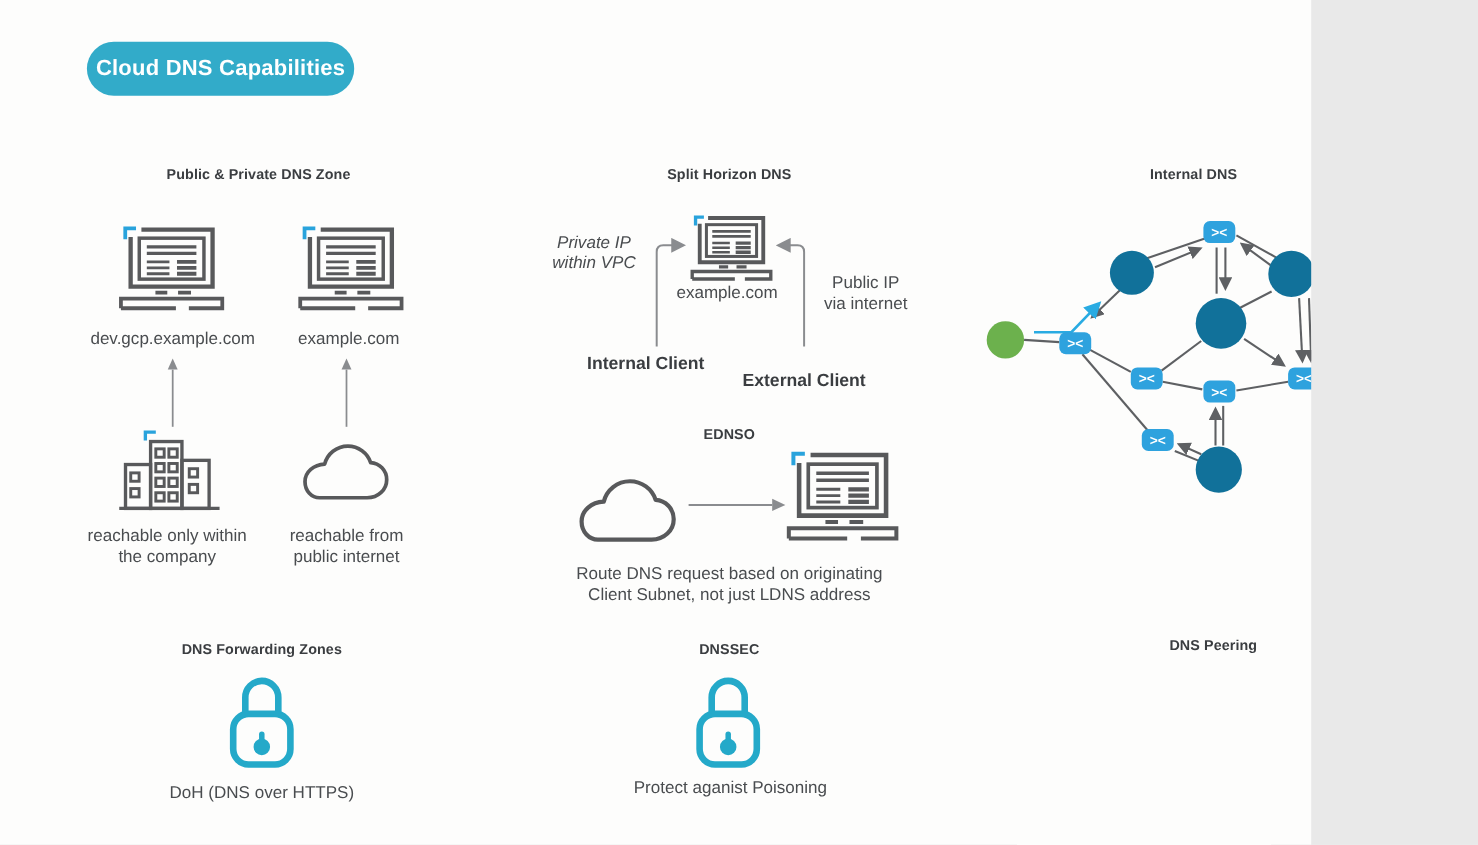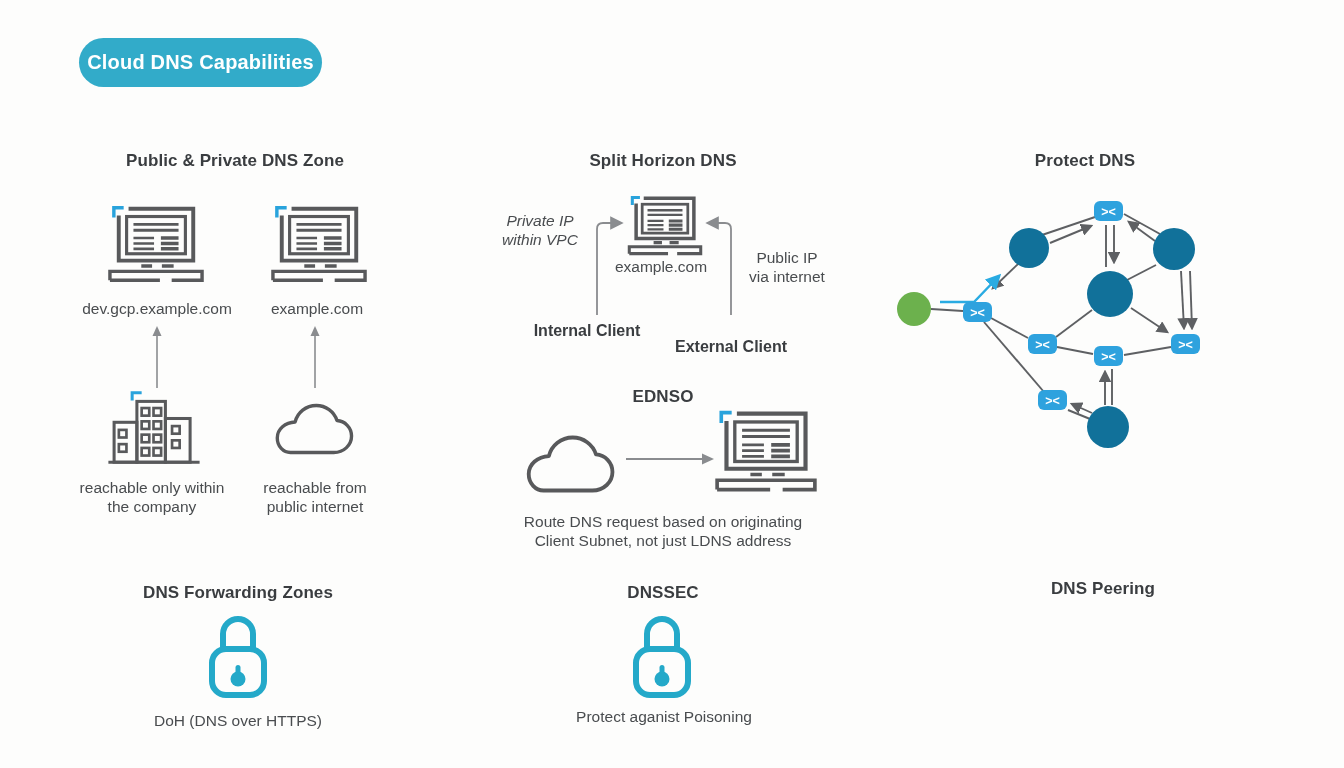--- a/index.html
+++ b/index.html
@@ -1,25 +1,25 @@
 <!DOCTYPE html>
 <html><head>
 <meta charset="utf-8">
 <style>
   html,body{margin:0;padding:0;background:#e9e9e9;}
   #canvas{
-    position:relative;width:1344px;height:768px;overflow:hidden;
+    position:relative;width:1192px;height:768px;overflow:hidden;
     background:#fdfdfc;
     font-family:"Liberation Sans", sans-serif;
     color:#3E4145;
   }
   .abs{position:absolute;}
   .ctr{transform:translateX(-50%);}
   .heading{
-    font-size:17px;font-weight:bold;color:#3A3D40;
+    font-size:13px;font-weight:bold;color:#3A3D40;
     white-space:nowrap;text-align:center;letter-spacing:.1px;
   }
   .label{
     font-size:15.5px;color:#494C4F;white-space:nowrap;text-align:center;
   }
   .caption{
     font-size:15.5px;color:#494C4F;text-align:center;line-height:19px;white-space:nowrap;
   }
   .client{
     font-size:16px;font-weight:bold;color:#3A3D40;white-space:nowrap;text-align:left;
@@ -168,21 +168,21 @@
     <path d="M55 38 H73 M55 43.5 H73 M55 49 H73" stroke="#58595B" stroke-width="3.6"></path>
     <path d="M35 66.5 H46 M56 66.5 H68" stroke="#58595B" stroke-width="3.5"></path>
     <path d="M3 81 V72 H97 V81 H66 M54 81 H3" fill="none" stroke="#58595B" stroke-width="3.5"></path>
   </svg>
 
   <div class="abs caption ctr" style="left:663px;top:512px;">
     <span style="display:block">Route DNS request based on originating</span>
     <span style="display:block">Client Subnet, not just LDNS address</span>
   </div>
 
-  <div class="abs heading ctr" style="left:1085px;top:151px;">Protect DNS</div>
+  <div class="abs heading ctr" style="left:1085px;top:151px;">Internal DNS</div>
 
   <svg class="abs" style="left:880px;top:190px;" width="330" height="260" viewBox="880 190 330 260">
     <defs>
       <marker id="mNet" viewBox="0 0 10 10" refX="8" refY="5" markerWidth="6.5" markerHeight="6.5" orient="auto-start-reverse">
         <path d="M0,0 L10,5 L0,10 Z" fill="#5E6063"></path>
       </marker>
       <marker id="mCyan" viewBox="0 0 10 10" refX="8" refY="5" markerWidth="6.5" markerHeight="6.5" orient="auto-start-reverse">
         <path d="M0,0 L10,5 L0,10 Z" fill="#29ABE2"></path>
       </marker>
     </defs>

